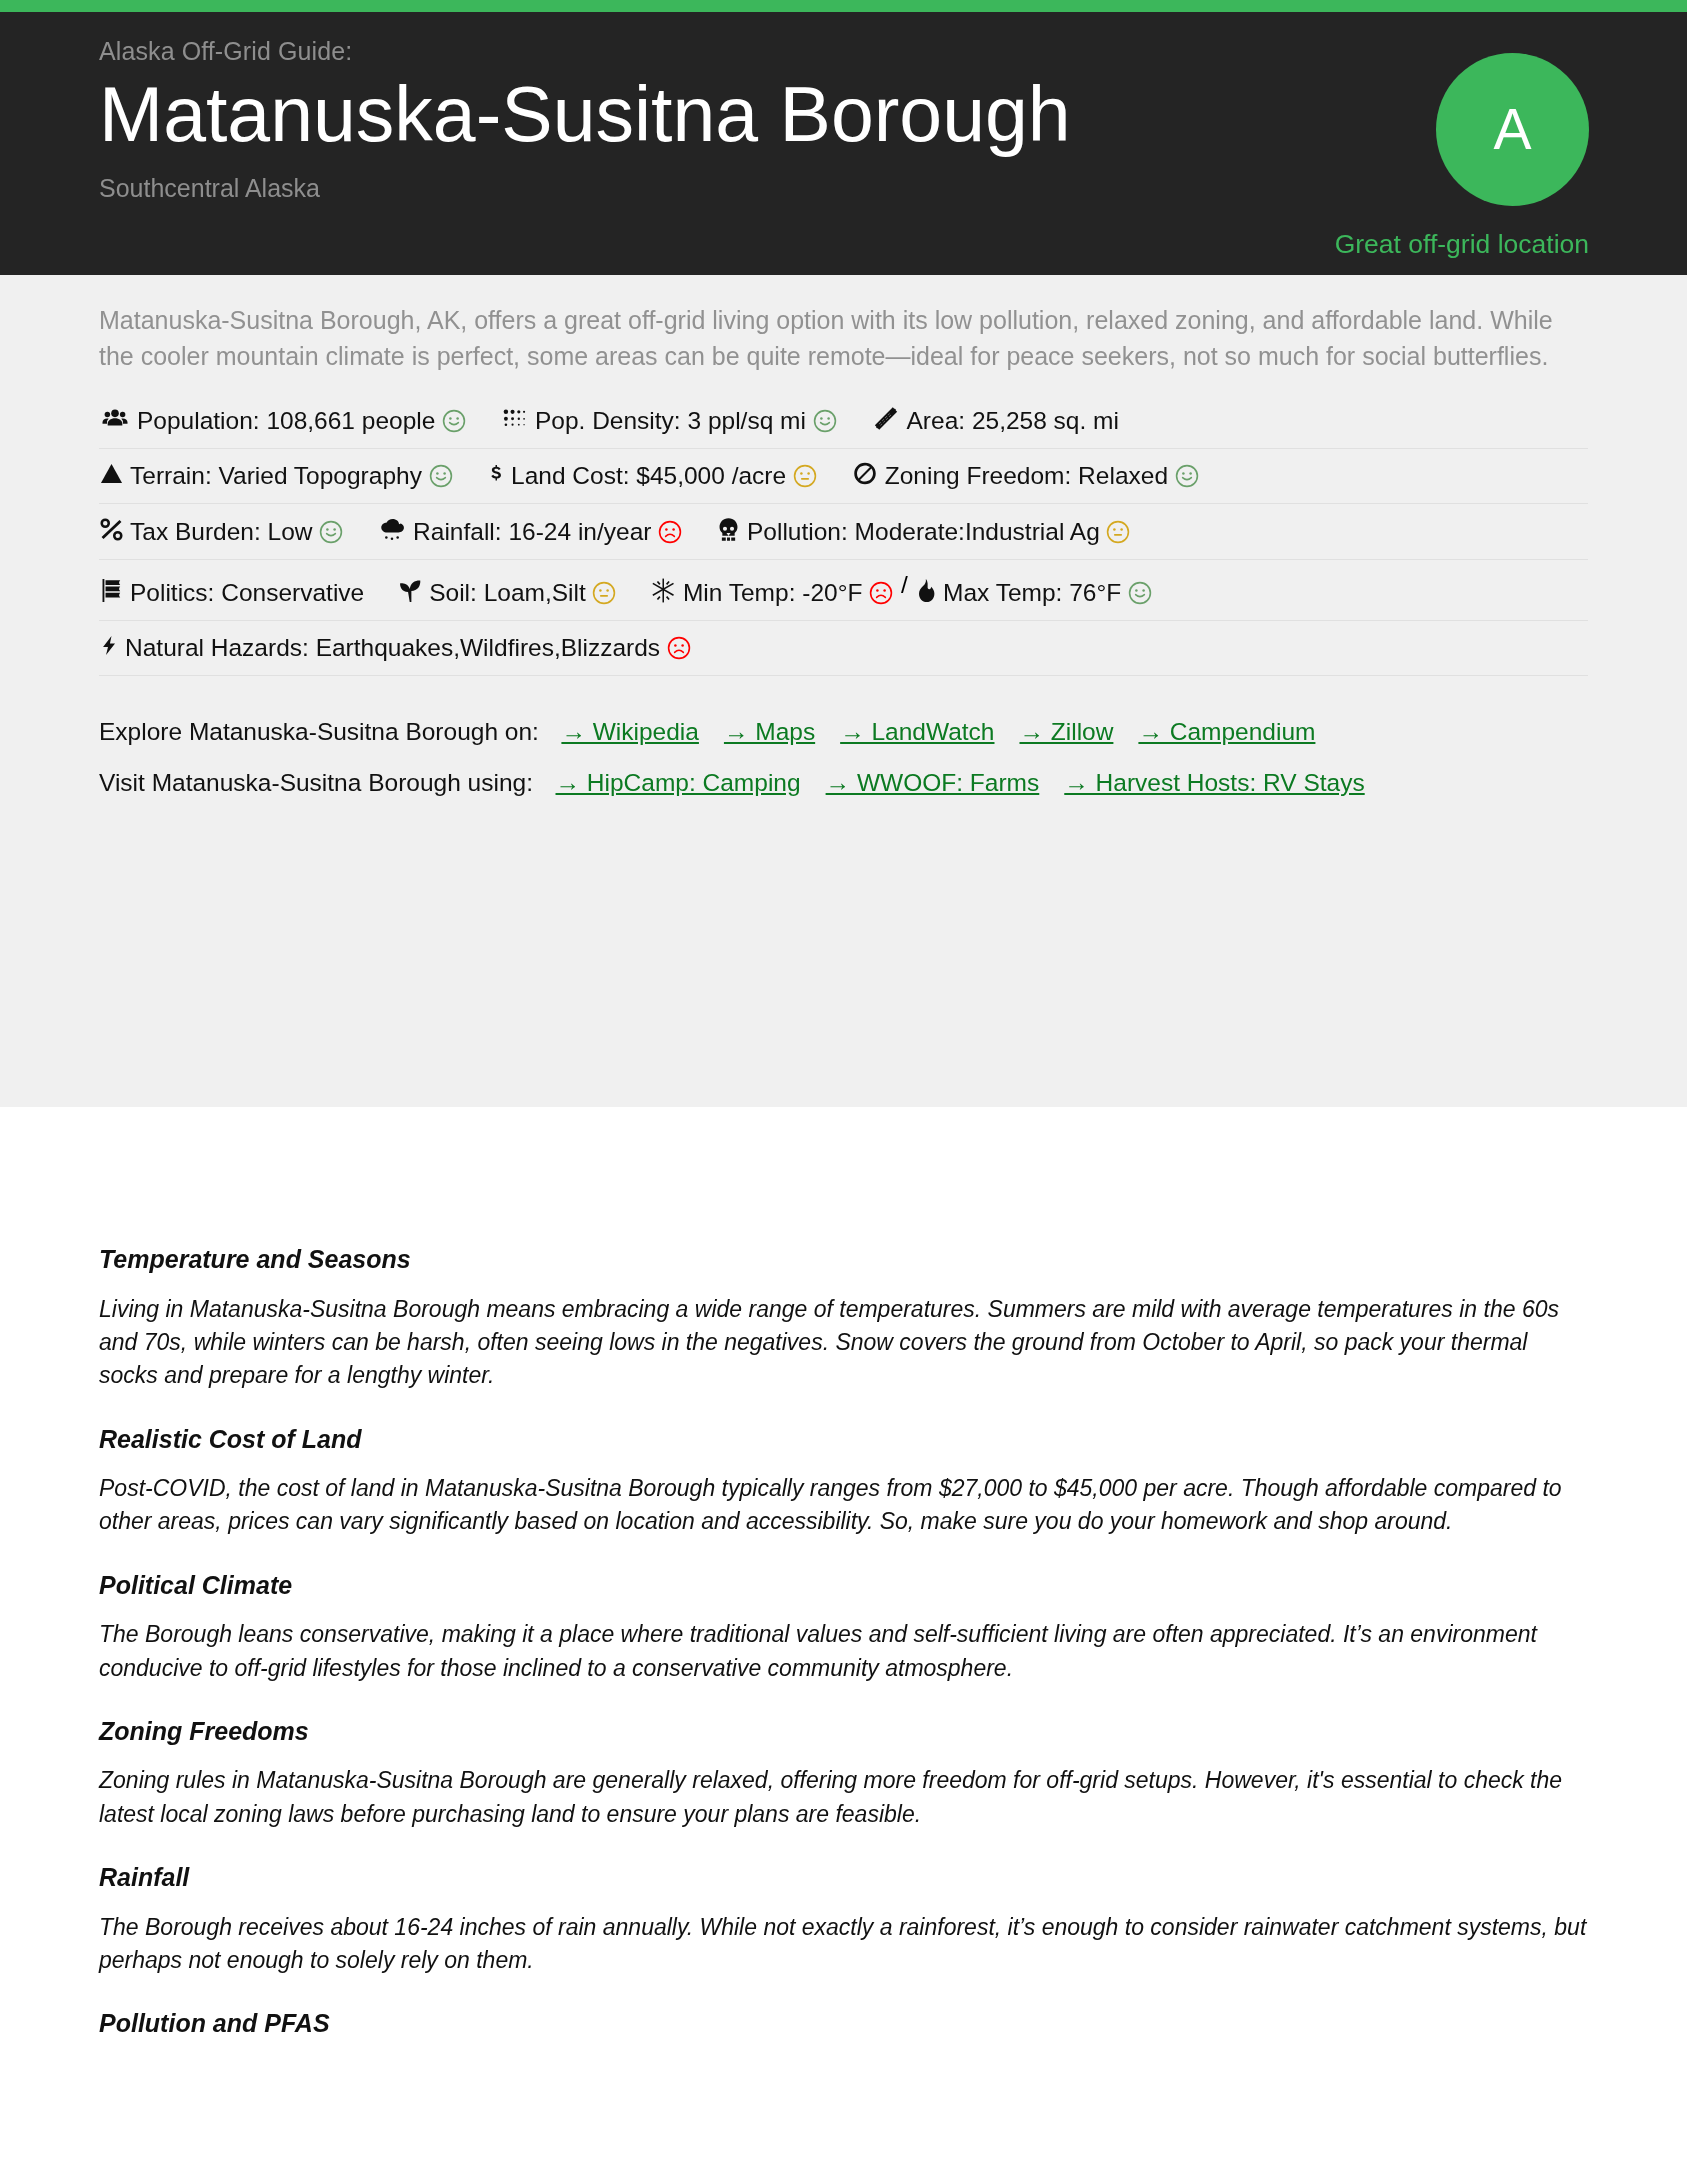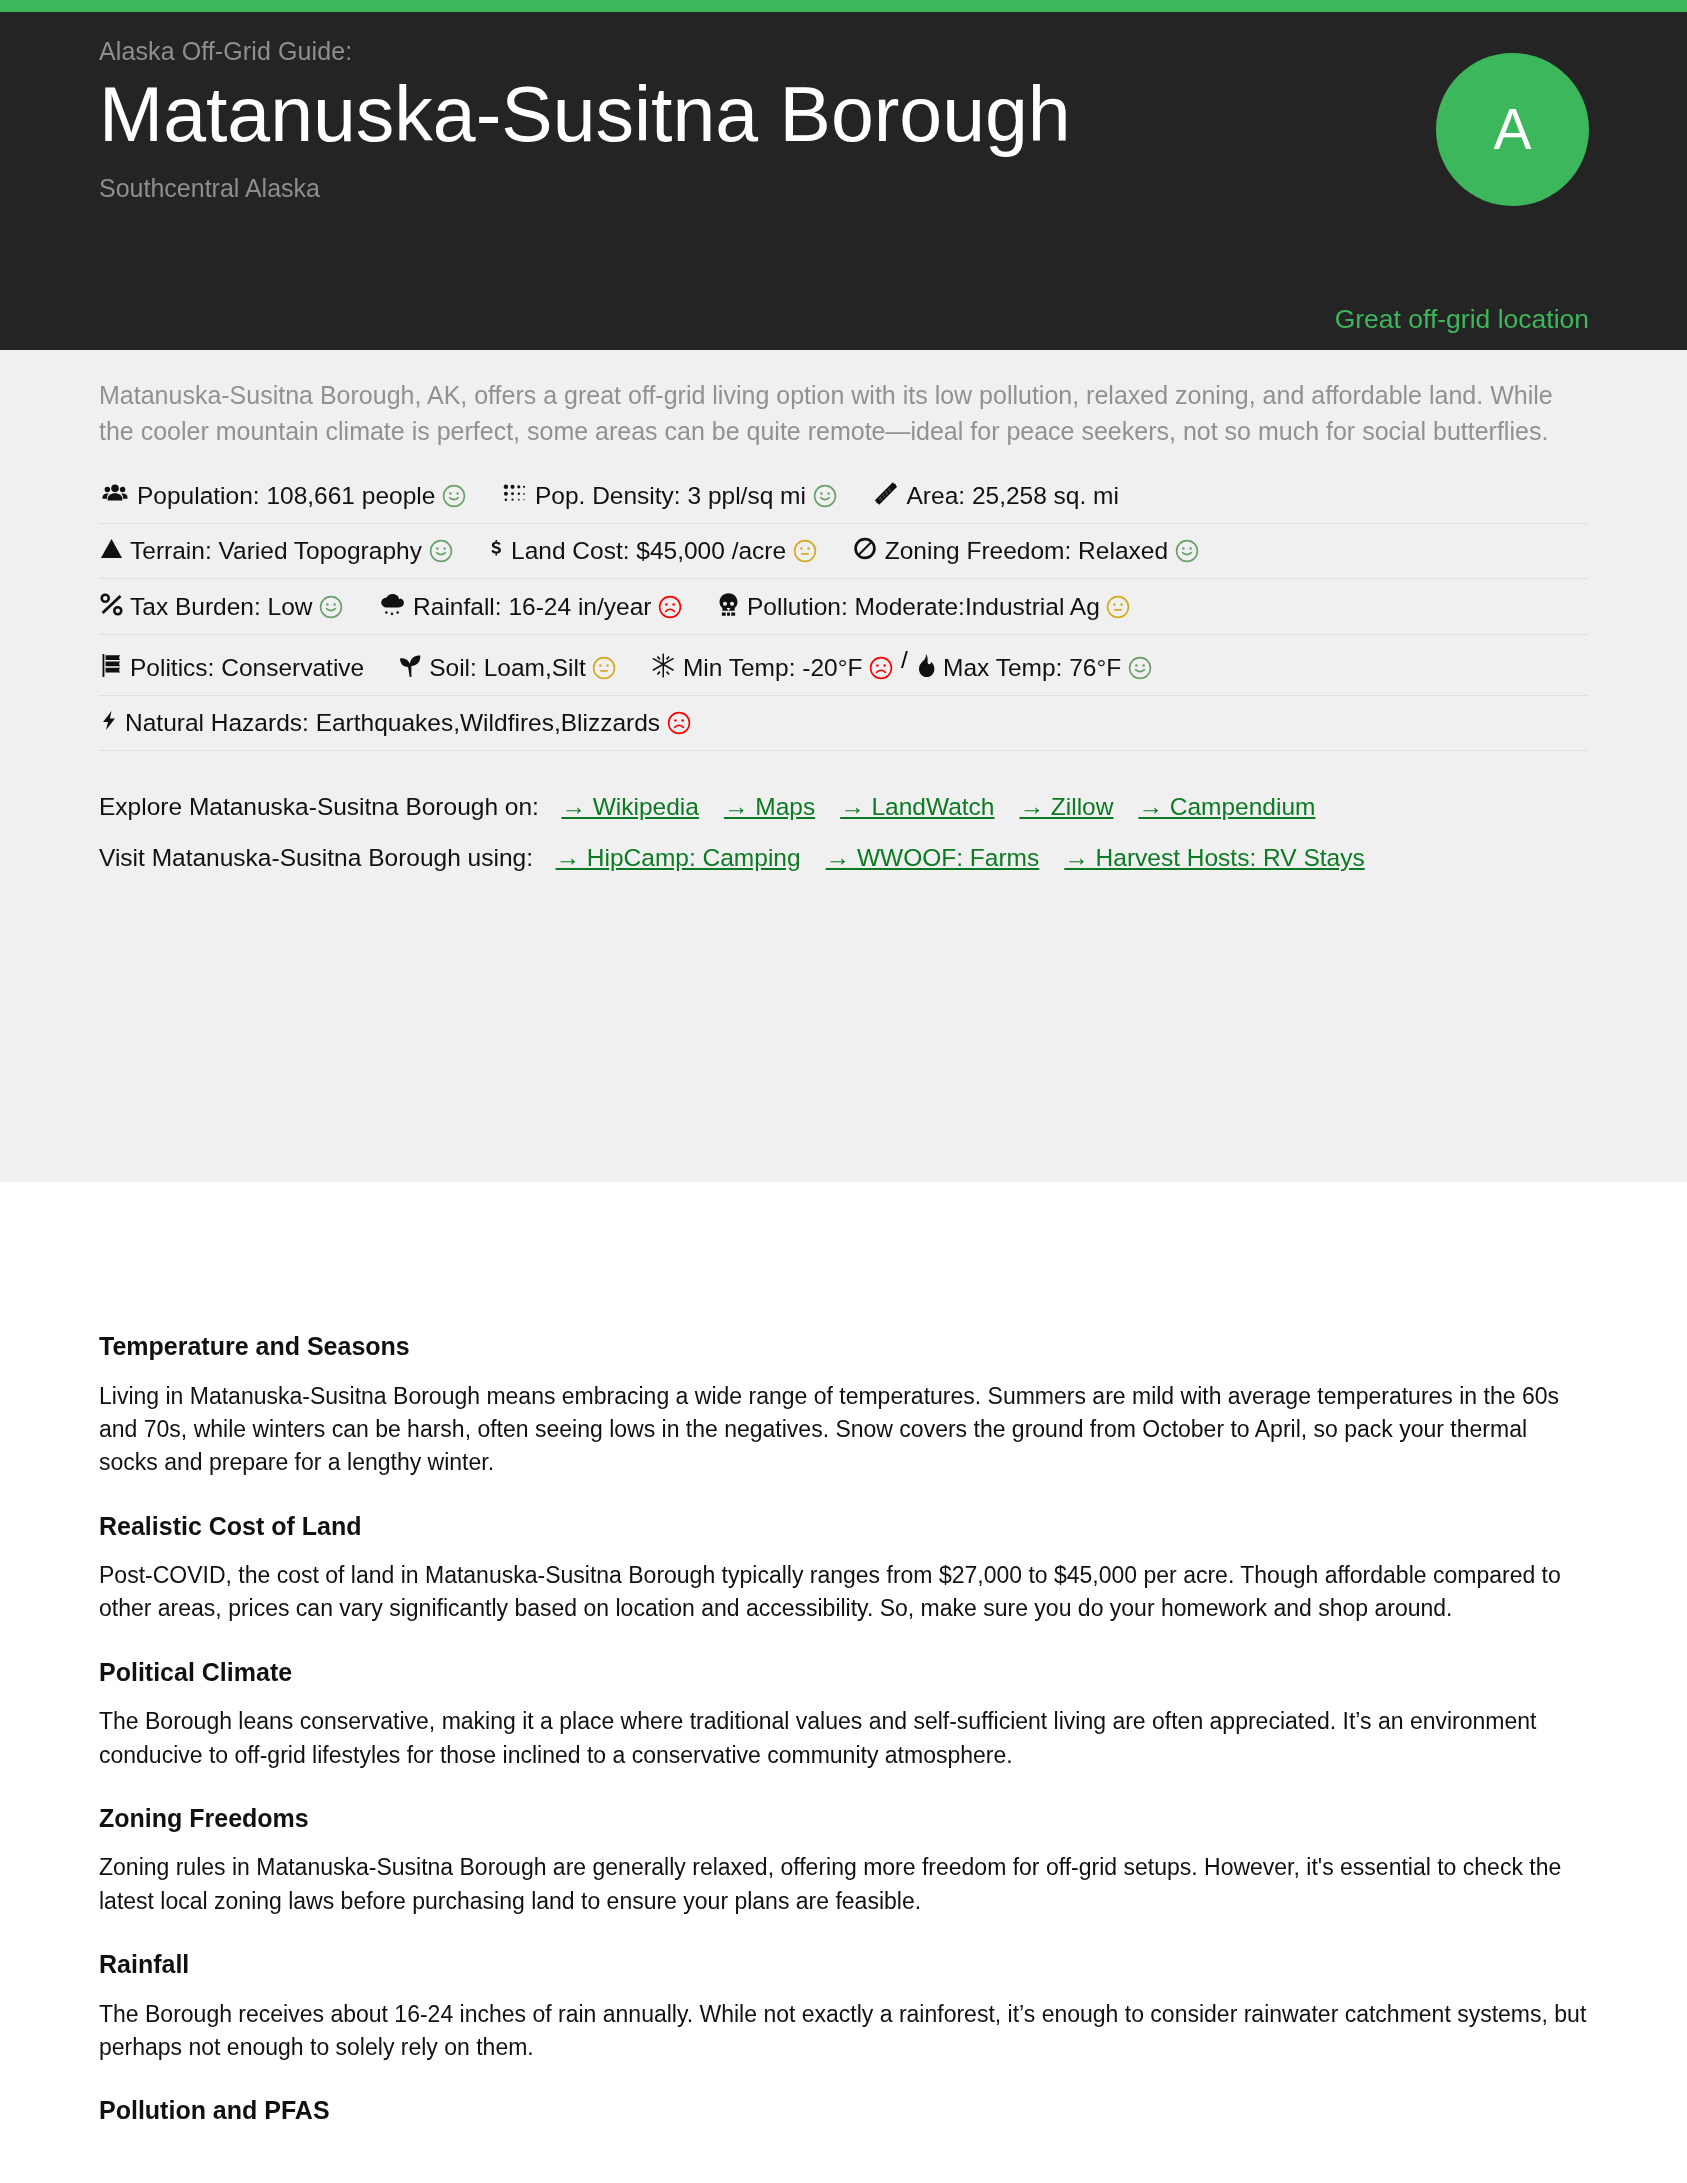--- a/index.html
+++ b/index.html
@@ -22,21 +22,21 @@
     width: 100%;
   }
 
   
   .hero {
     background: #242424;
     position: relative;
     padding: 24px 99px 18.5px 99px;
     box-sizing: border-box;
     overflow: hidden;
-    height: 338px;
+    height: 263px;
   }
   .hero-eyebrow {
     color: #8e8e8e;
     font-size: 25px;
     line-height: 1.25;
     letter-spacing: 0.1px;
   }
   .hero-title {
     color: #ffffff;
     font-size: 77px;
@@ -139,22 +139,23 @@
     color: #0c7a22;
     text-decoration: underline;
     margin-left: 25px;
     white-space: nowrap;
   }
   .glink:first-of-type { margin-left: 22.5px; }
 
   
   .article {
     background: #ffffff;
-    padding: 16px 99px;
+    padding: 4px 99px;
     box-sizing: border-box;
+    font-style: italic;
   }
   .spacer-top { height: 132px; }
   .art-h {
     font-size: 25px;
     font-weight: bold;
     color: #111111;
     margin: 0 0 17px 0;
     line-height: 1.3;
   }
   .art-p {

